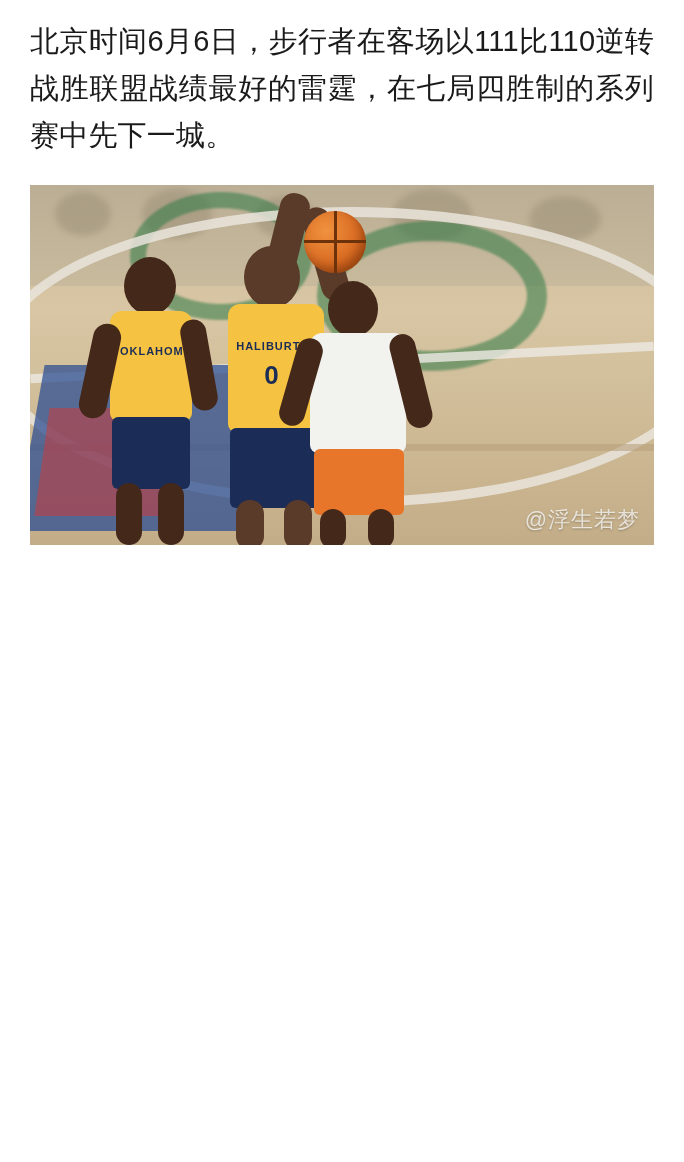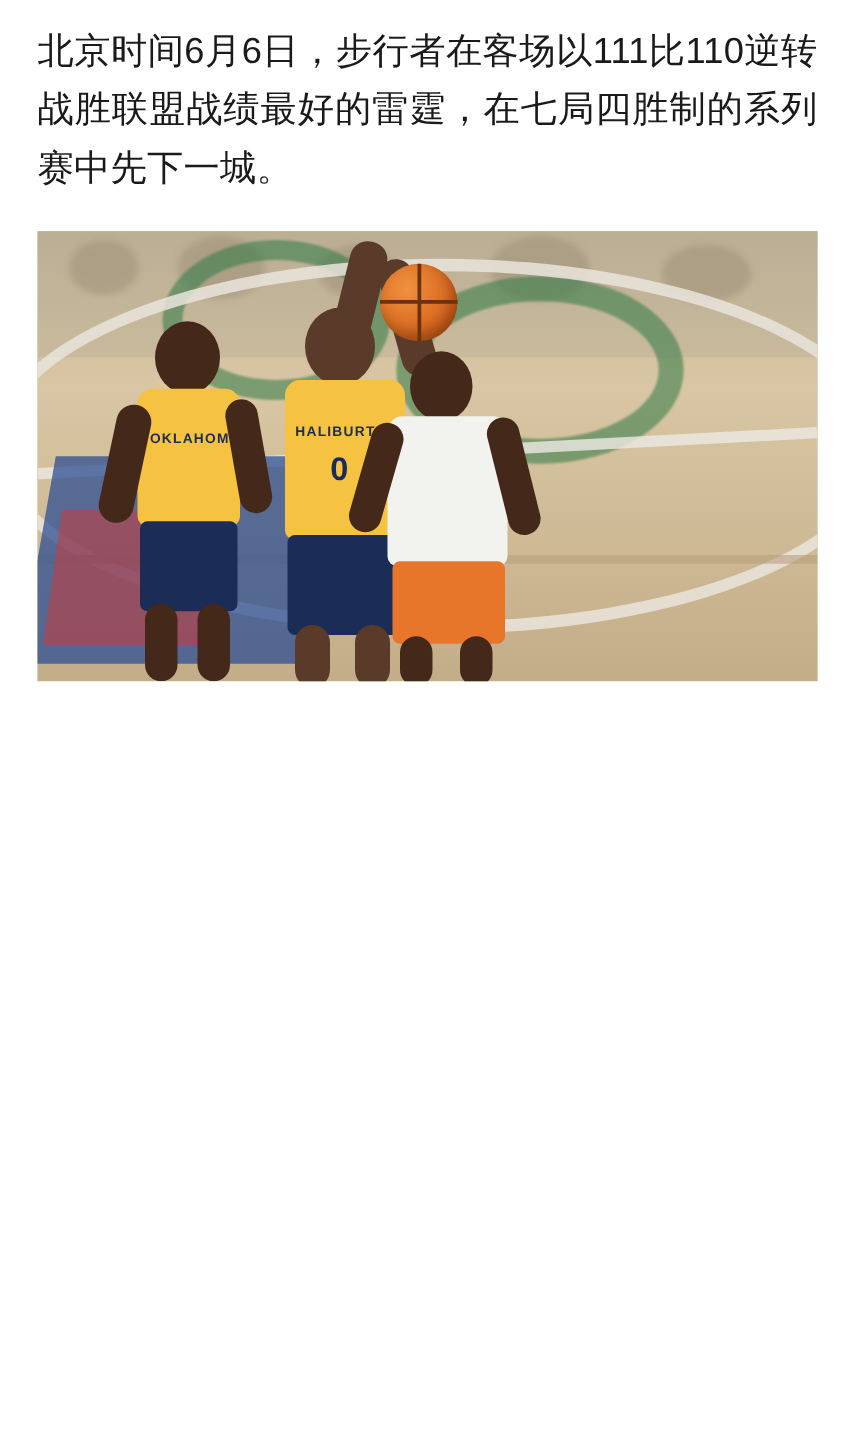--- a/index.html
+++ b/index.html
@@ -226,15 +226,16 @@
       <div class="head skin-d" style="left:48px;top:36px;width:50px;height:56px;"></div>
       <div class="torso jersey-white" style="left:30px;top:88px;width:96px;height:120px;"></div>
       <div class="limb skin-d" style="left:8px;top:92px;width:26px;height:90px;transform:rotate(16deg);"></div>
       <div class="limb skin-d" style="left:118px;top:88px;width:26px;height:96px;transform:rotate(-14deg);"></div>
       <div class="torso jersey-orange" style="left:34px;top:204px;width:90px;height:66px;border-radius:6px;"></div>
       <div class="limb skin-d" style="left:40px;top:264px;width:26px;height:40px;"></div>
       <div class="limb skin-d" style="left:88px;top:264px;width:26px;height:40px;"></div>
     </div>
 
 
+    <div class="watermark">@浮生若梦</div>
   </div>
 
 </div>
 
 </body></html>

